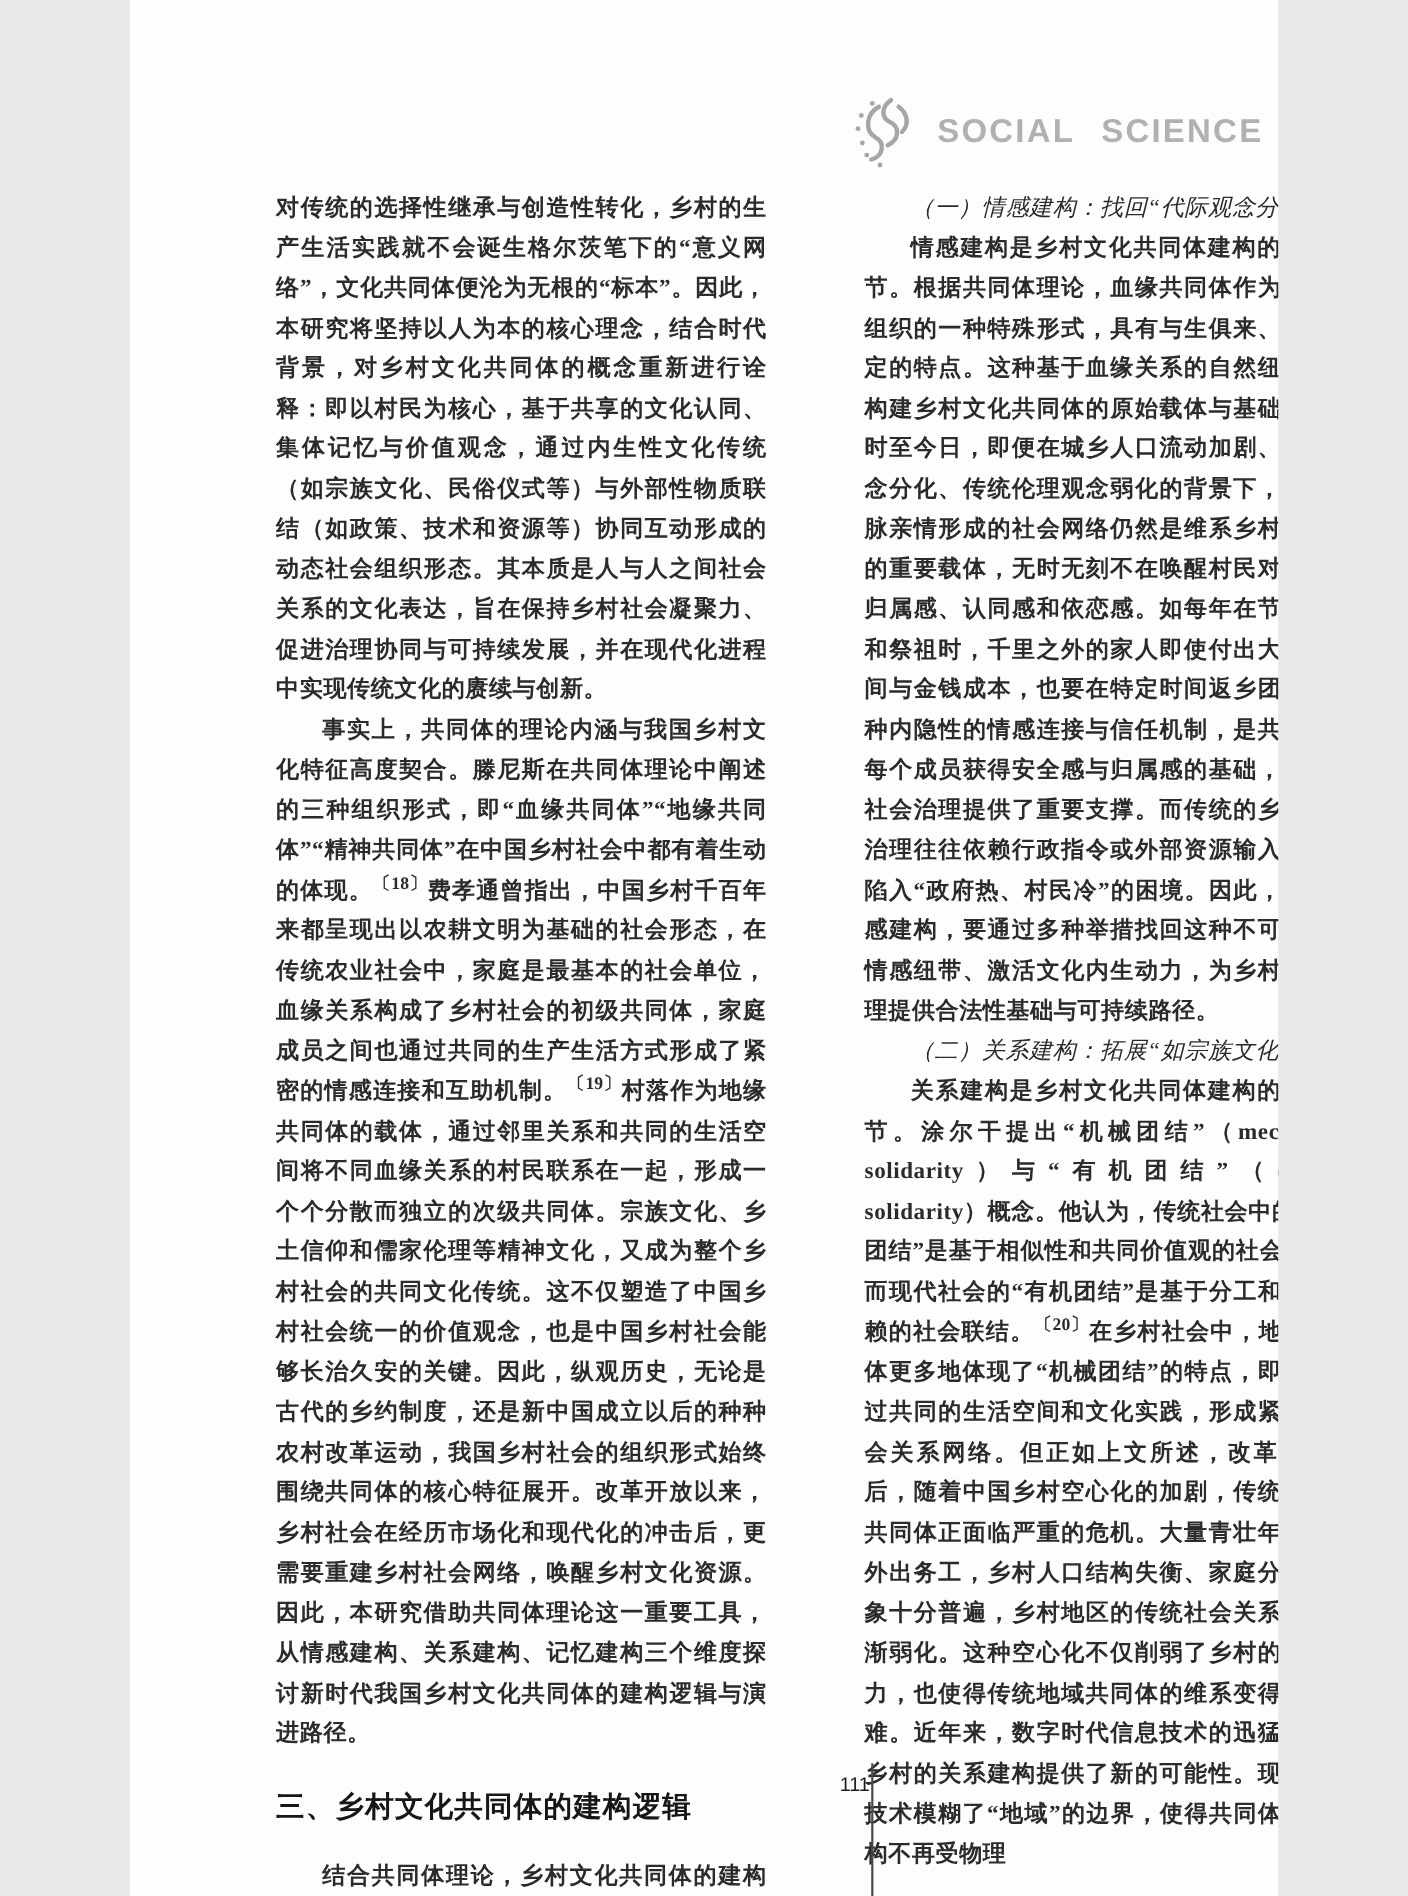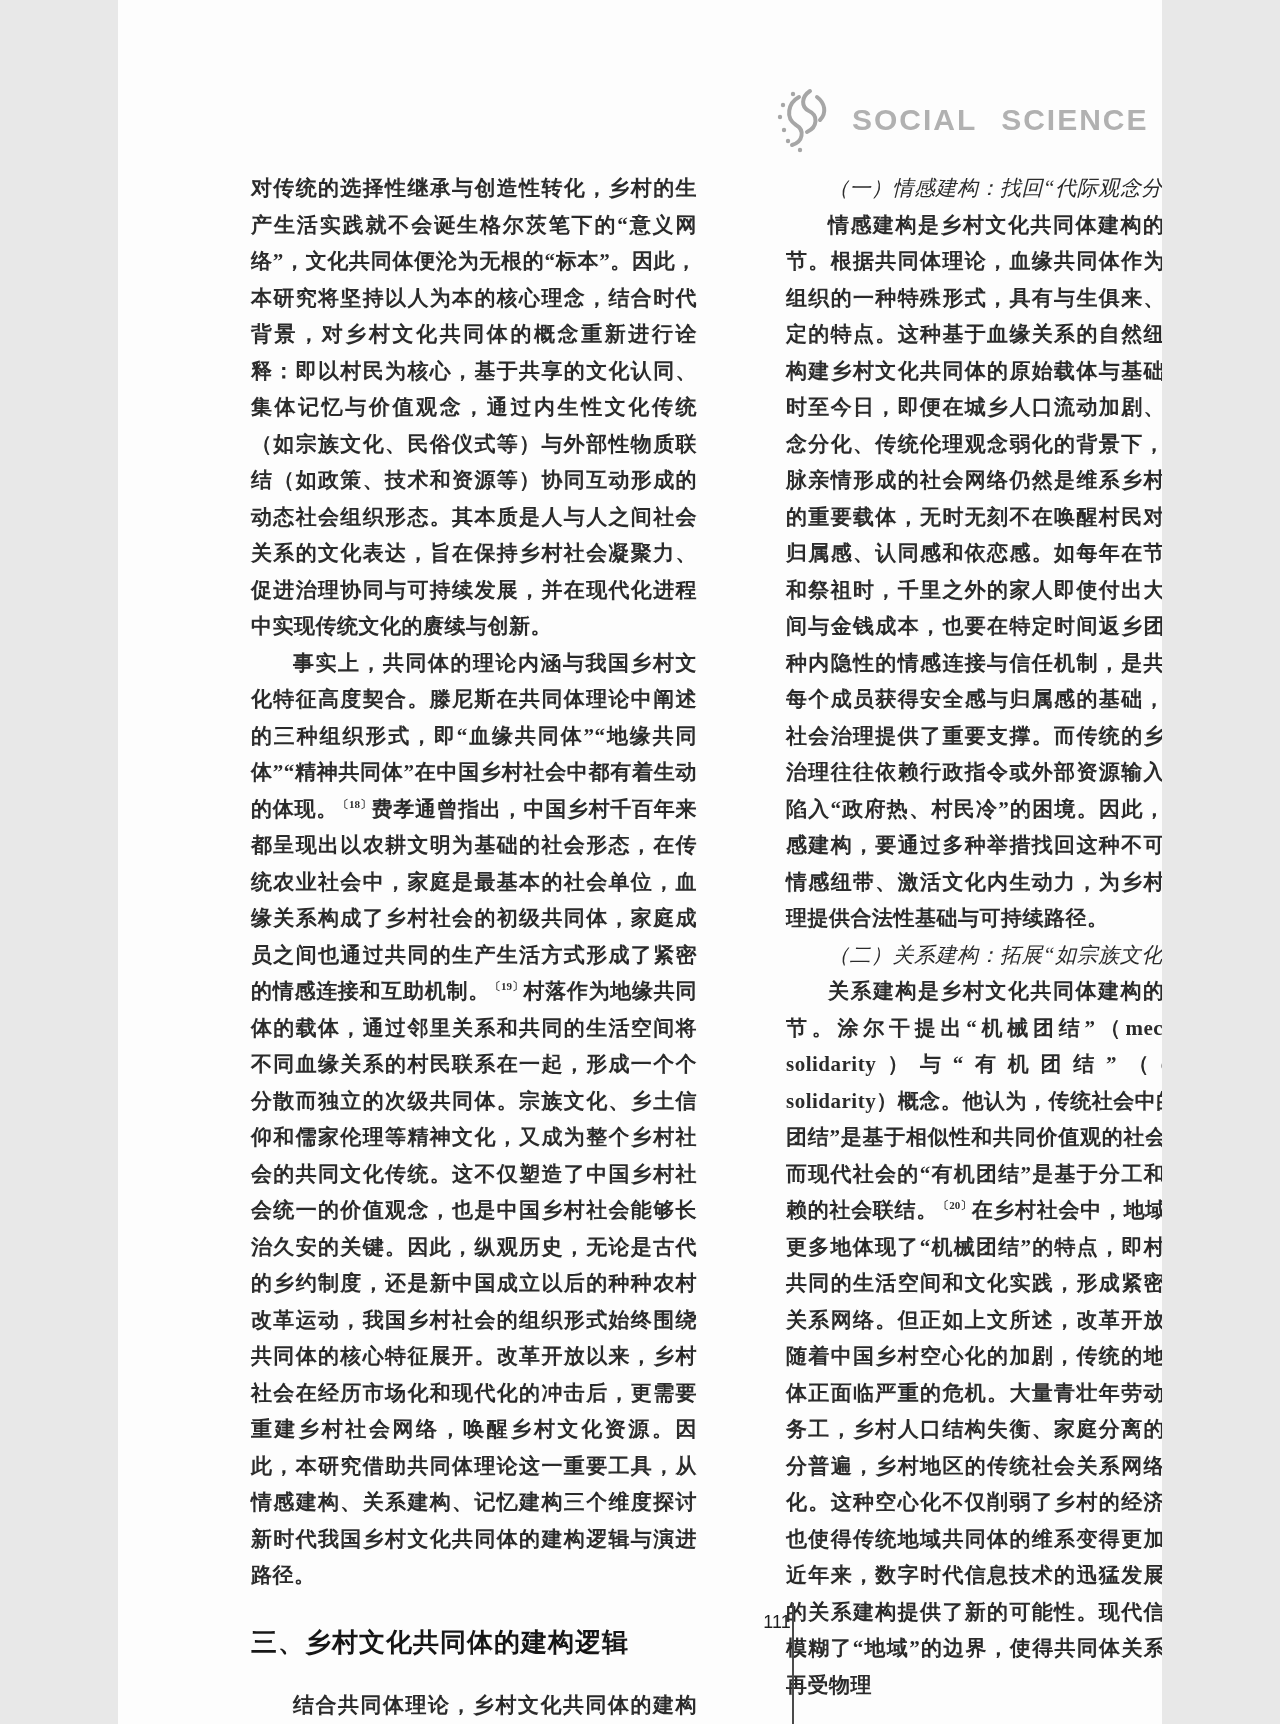--- a/index.html
+++ b/index.html
@@ -46,21 +46,21 @@
     text-align:left;
     margin:30px 0 27px 0;
     letter-spacing:1px;
   }
   .blk-h3{
     text-indent:2em;
     font-style:italic;
     color:#2b2b2b;
   }
   sup.fn{
-    font-size:11px;
+    font-size:16px;
     line-height:0;
     vertical-align:super;
     letter-spacing:0;
   }
   
   .page-number{
     position:absolute;
     top:1612px;left:624px;width:70px;
     text-align:center;
     font-size:18px;

